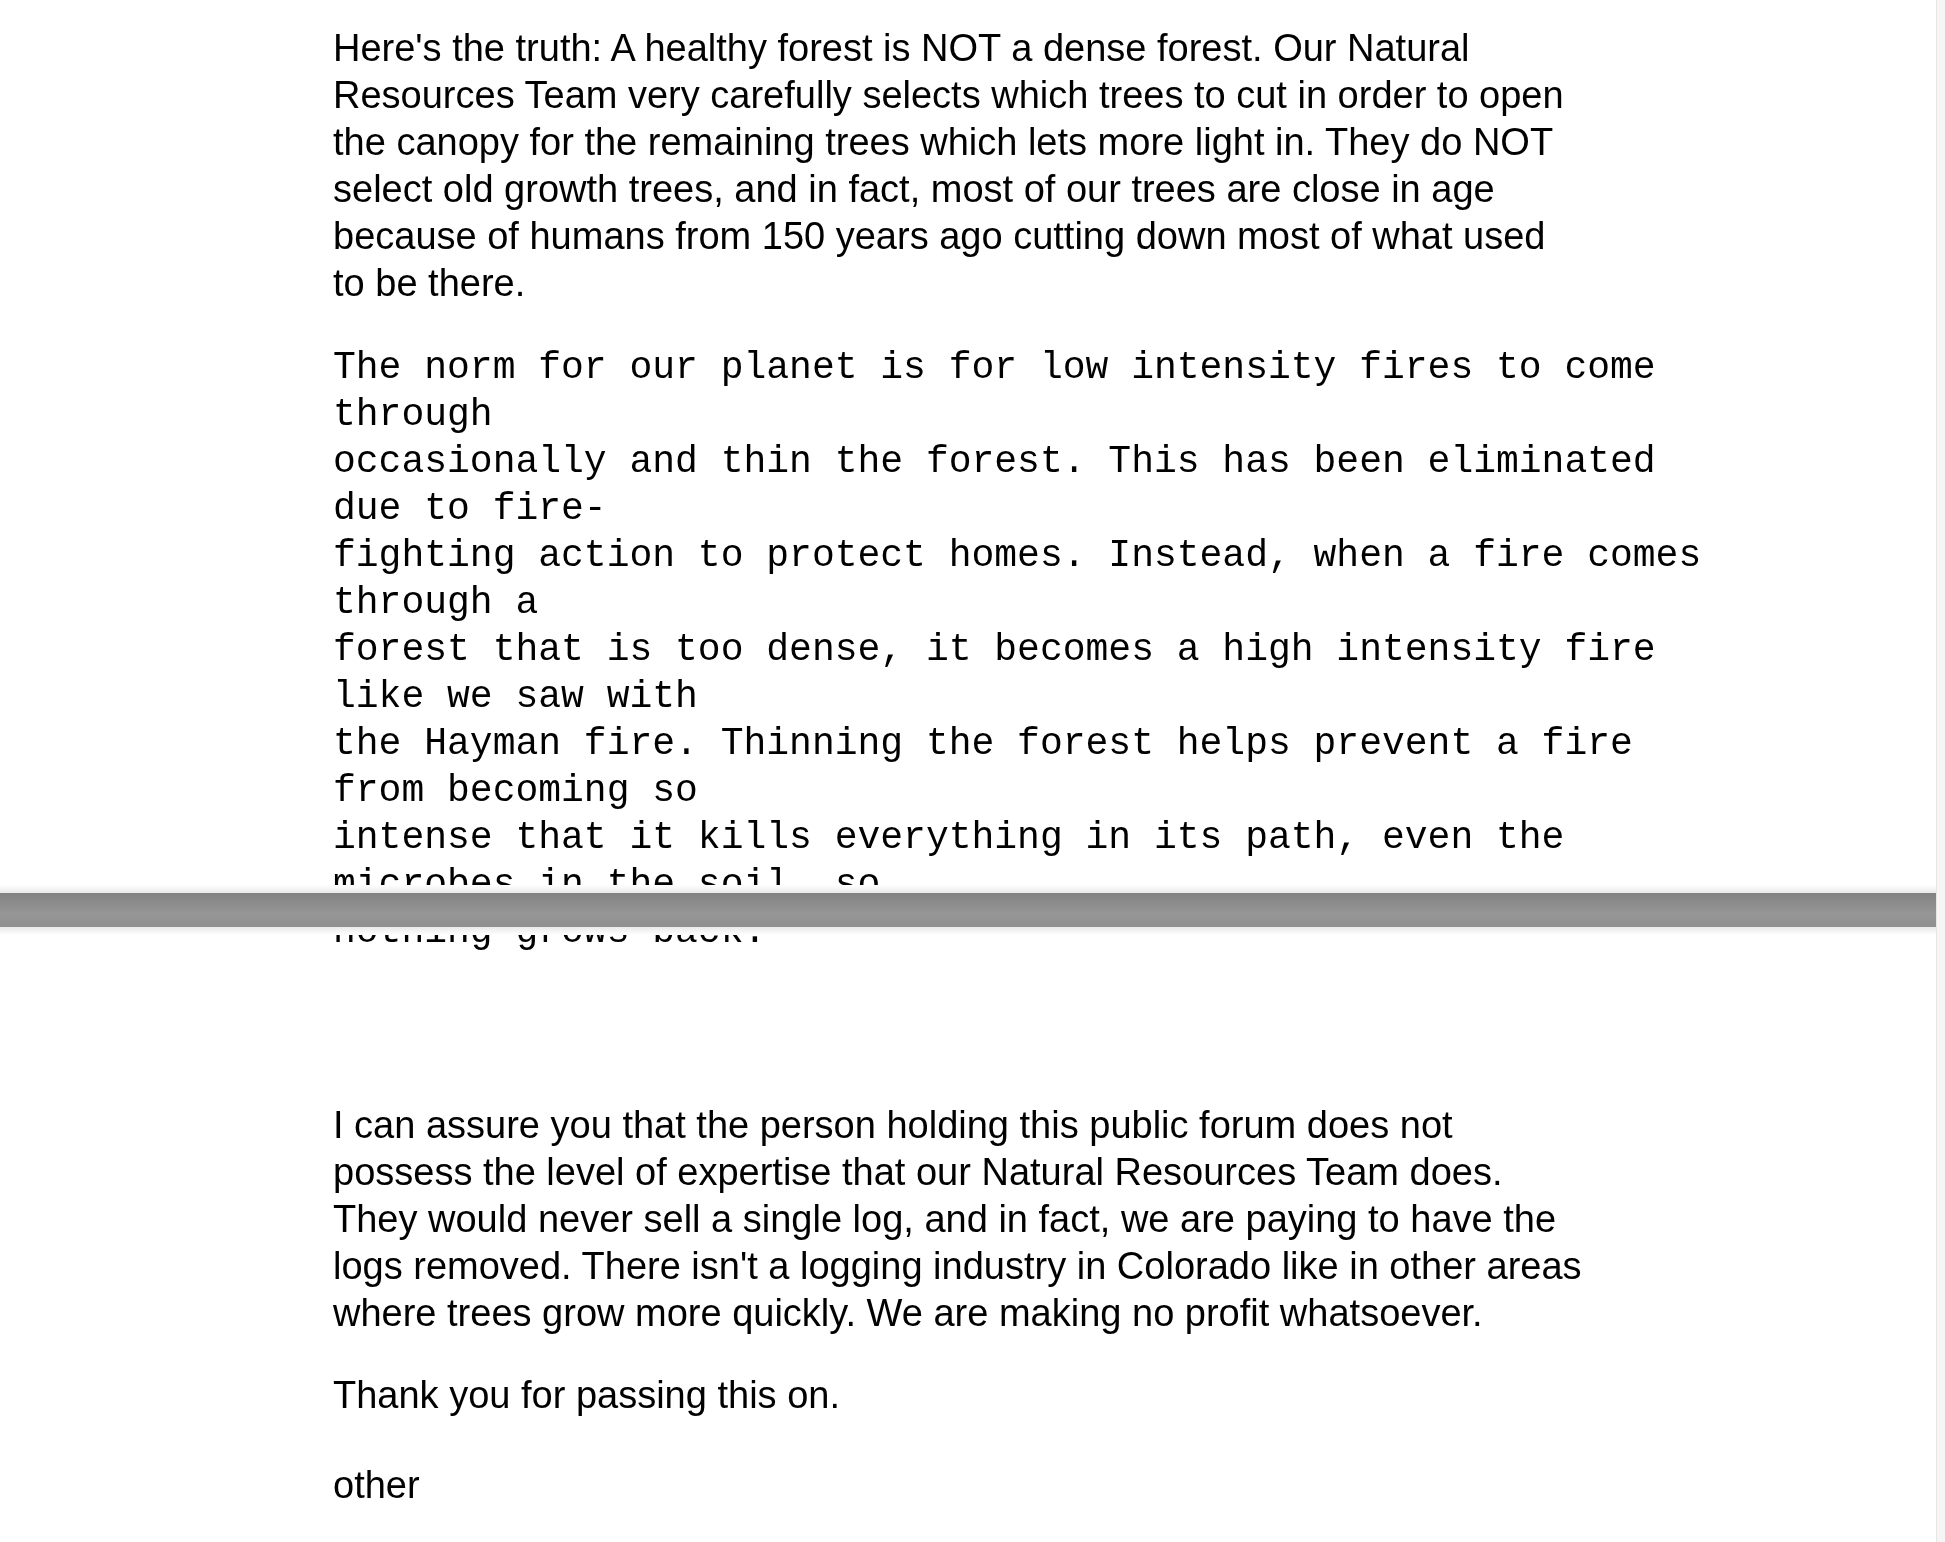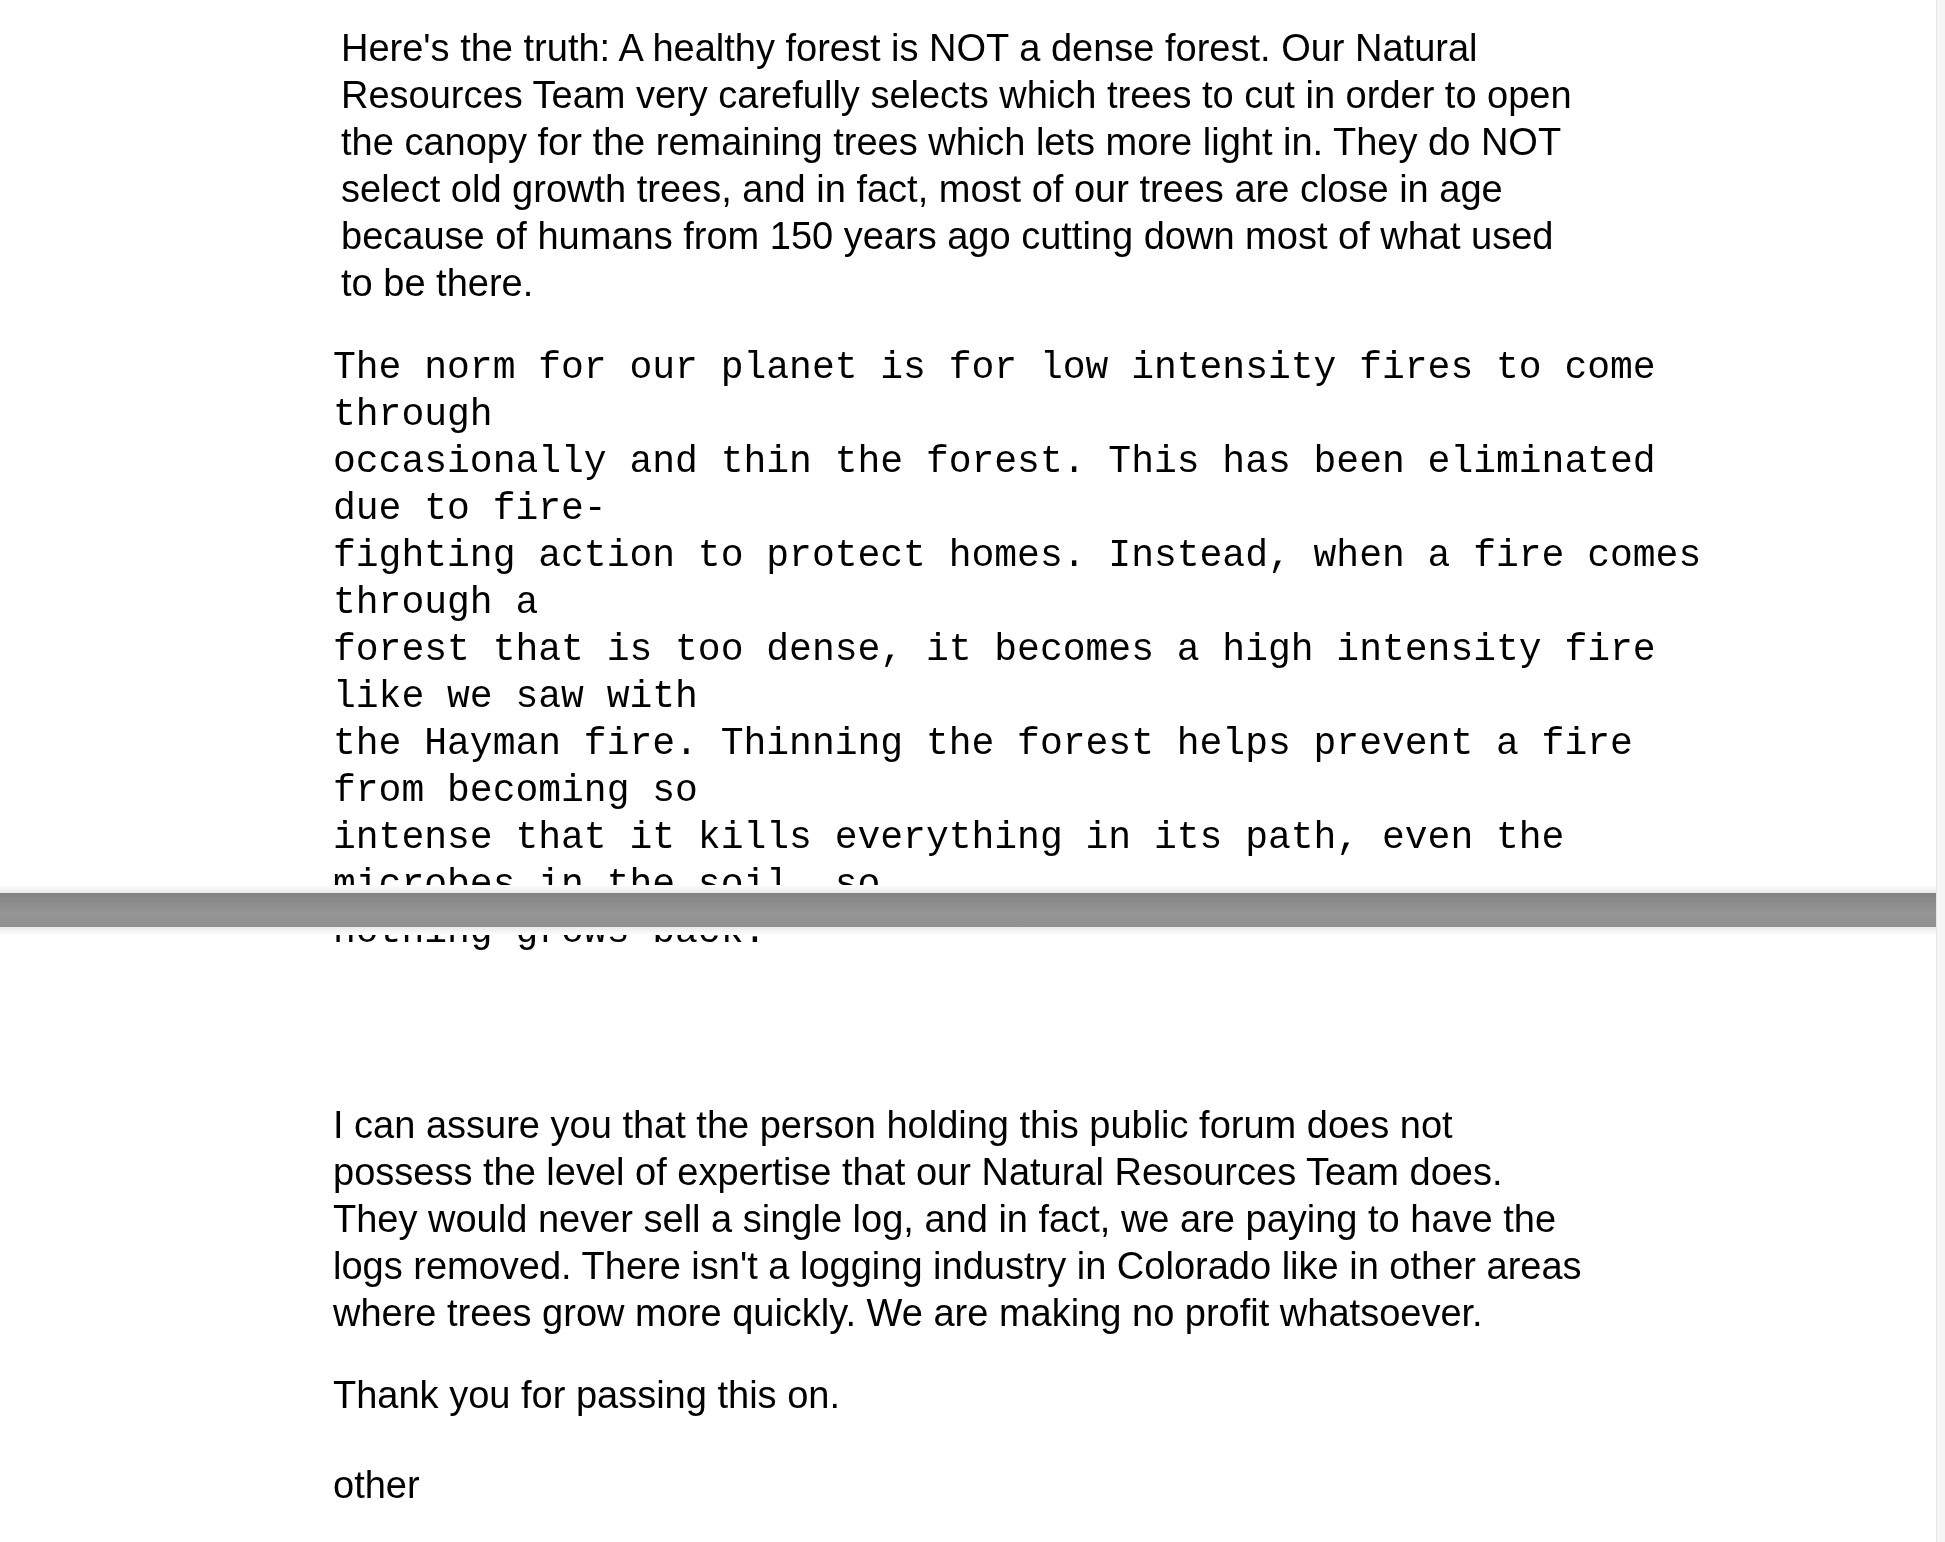--- a/index.html
+++ b/index.html
@@ -31,21 +31,21 @@
   .text-block {
     position: absolute;
     left: 333px;
     width: 1390px;
     font-size: 38px;
     line-height: 47px;
     color: #000000;
     white-space: pre-line;
     margin: 0;
   }
-  .para-1 { top: 25px; margin-left: 8px; }
+  .para-1 { top: 25px; }
   .para-2 { top: 344px; font-family: Liberation Mono, monospace; }
   .para-3 { top: 1102px; }
   .para-4 { top: 1372px; }
   .para-5 { top: 1462px; }
   .separator-shadow-top {
     position: absolute;
     top: 885px;
     left: 0;
     width: 1936px;
     height: 8px;

